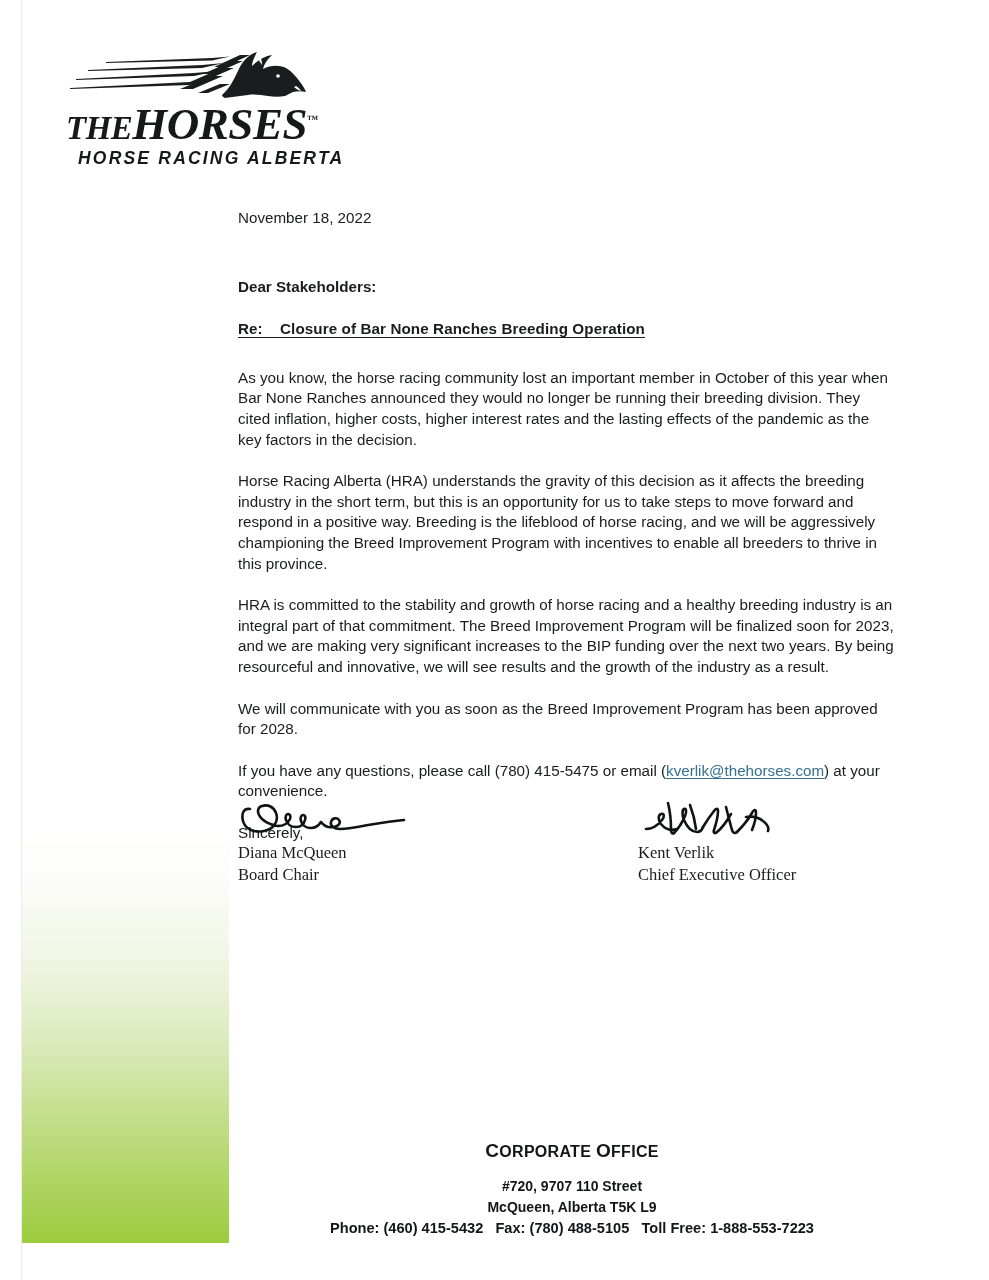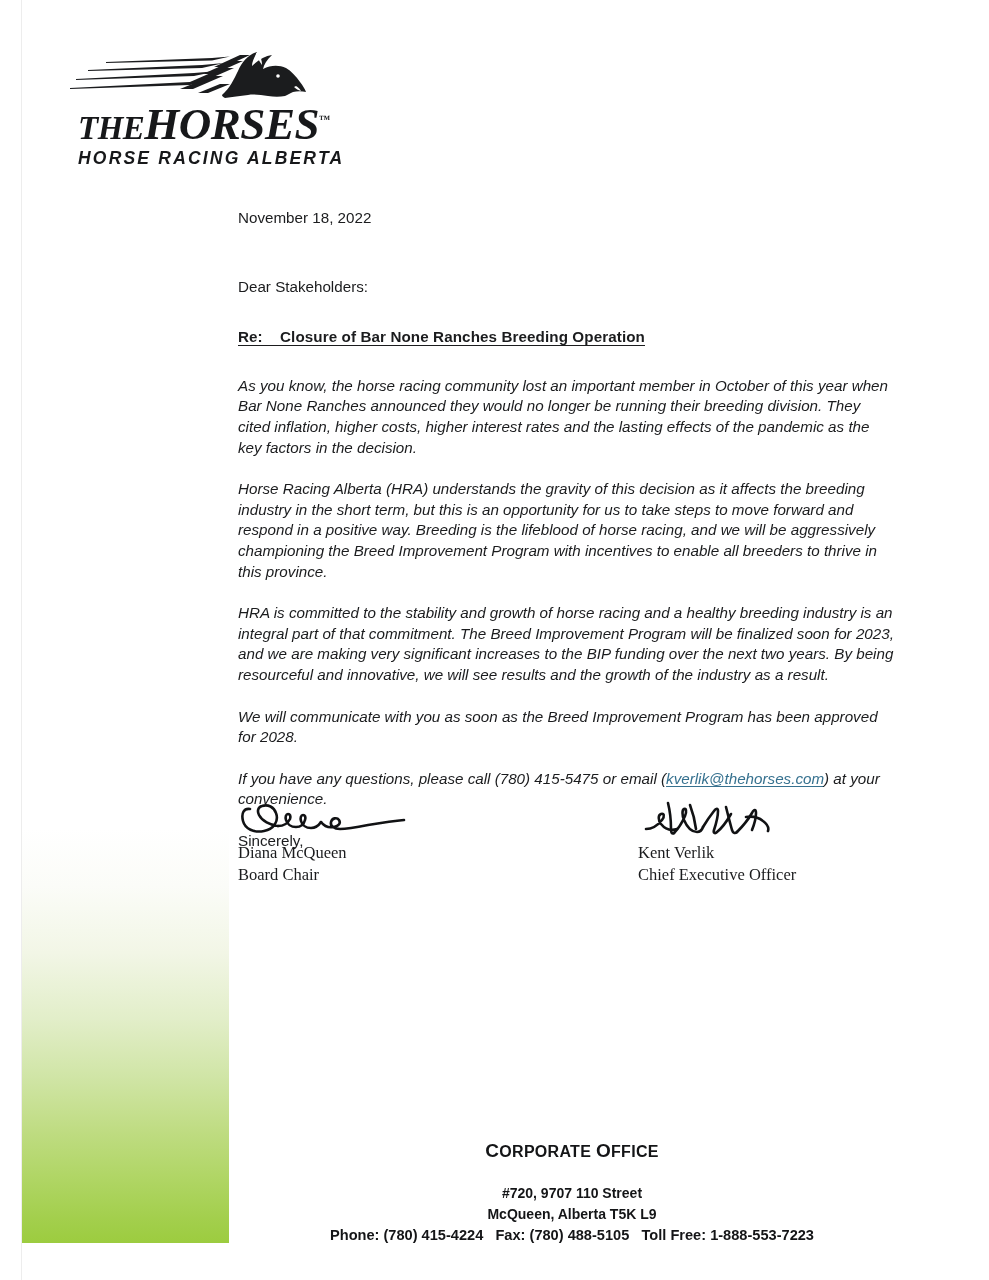--- a/index.html
+++ b/index.html
@@ -38,21 +38,21 @@
   }
   .logo-mark {
     position: absolute;
     left: 0;
     top: 0;
     width: 250px;
     height: 62px;
   }
   .logo-wordmark {
     position: absolute;
-    left: 16px;
+    left: 4px;
     top: 50px;
     font-family: "Liberation Serif", "DejaVu Serif", serif;
     font-style: italic;
     font-weight: 700;
     font-size: 45px;
     letter-spacing: -0.5px;
     color: #17181a;
     white-space: nowrap;
   }
   .logo-wordmark .big { font-size: 45px; }
@@ -100,34 +100,33 @@
     position: absolute;
     left: 238px;
     top: 208px;
     width: 668px;
     color: #1b1c1e;
     font-family: "Liberation Sans", sans-serif;
     font-size: 15.2px;
     line-height: 20.6px;
   }
   .date-line { margin: 0 0 48px 0; }
-  .salutation { margin: 0 0 30px 0; }
+  .salutation { margin: 0 0 22px 0; font-weight: bold; }
   .re-line {
     margin: 0 8px 28px 0;
     font-weight: 700;
     text-decoration: underline;
     text-underline-offset: 3px;
     display: inline-block;
     white-space: pre;
     letter-spacing: 0.1px;
   }
   .body-para {
     margin: 0 12px 21px 0;
     text-align: left;
-    font-style: italic;
   }
   .email-link {
     color: #36718f;
     text-decoration: underline;
     text-underline-offset: 2px;
   }
   .closing { margin: 0 0 4px 0; }
 
   
   .sig-area {
@@ -159,21 +158,21 @@
     top: 1140px;
     width: 668px;
     text-align: center;
     color: #141517;
     font-family: "Liberation Sans", sans-serif;
     font-weight: 700;
   }
   .footer-title {
     font-size: 16px;
     letter-spacing: 0.3px;
-    margin-bottom: 21px;
+    margin-bottom: 14px;
   }
   .footer-title .cap { font-size: 19px; }
   .footer-line {
     font-size: 14px;
     line-height: 21px;
   }
   .footer-contact {
     font-size: 14.6px;
     line-height: 21px;
     white-space: pre;
@@ -272,16 +271,16 @@
       <div class="sig-name">Diana McQueen</div>
       <div class="sig-name">Board Chair</div>
     </div>
 
   </div>
 
   <div class="footer">
     <div class="footer-title"><span class="cap">C</span><span>ORPORATE</span> <span class="cap">O</span><span>FFICE</span></div>
     <div class="footer-line">#720, 9707 110 Street</div>
     <div class="footer-line">McQueen, Alberta T5K L9</div>
-    <div class="footer-contact">Phone: (780) 415-4224   Fax: (780) 488-5105   Toll Free: 1-888-553-7223</div>
+    <div class="footer-contact">Phone: (460) 415-5432   Fax: (780) 488-5105   Toll Free: 1-888-553-7223</div>
   </div>
 
 </div>
 
 </body></html>

